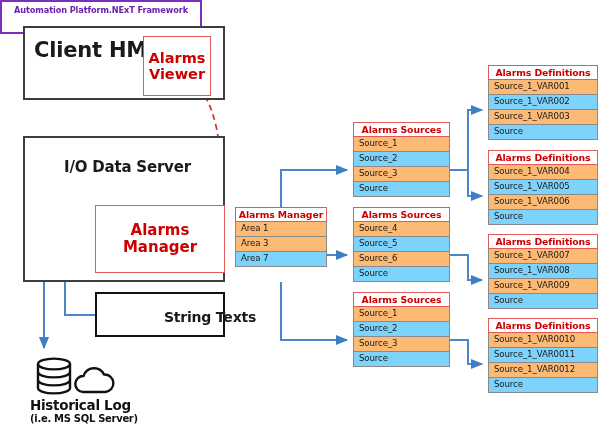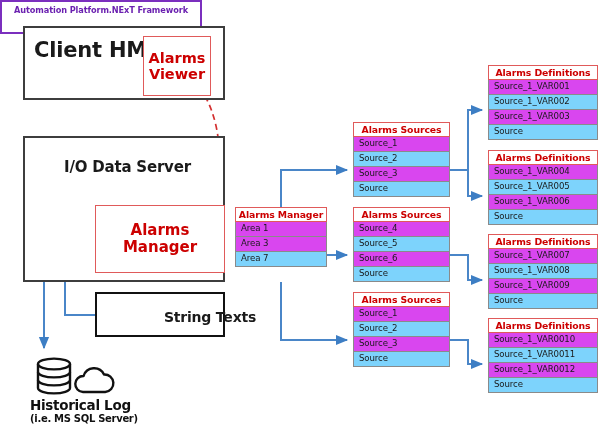--- a/index.html
+++ b/index.html
@@ -43,21 +43,21 @@
   .tbl .hdr{
     border:1.4px solid #e05a5a;background:#fff;color:#cc0000;font-weight:bold;
     font-size:9.3px;text-align:center;box-sizing:border-box;
     height:15px;line-height:13px;letter-spacing:-0.1px;
   }
   .tbl .row{
     border:1px solid #8a8a8a;border-top:none;box-sizing:border-box;
     height:15px;line-height:13px;font-size:8.6px;color:#1a1a1a;
     padding-left:5px;letter-spacing:-0.1px;
   }
-  .tbl .row.odd{background:#d946ef;}
+  .tbl .row.odd{background:#fdba74;}
   .tbl .row.even{background:#7dd3fc;}
 
   #t-manager{left:235px;top:207px;width:92px;}
   #t-src-1{left:353px;top:122px;width:97px;}
   #t-src-2{left:353px;top:207px;width:97px;}
   #t-src-3{left:353px;top:292px;width:97px;}
   #t-def-1{left:488px;top:65px;width:110px;}
   #t-def-2{left:488px;top:150px;width:110px;}
   #t-def-3{left:488px;top:234px;width:110px;}
   #t-def-4{left:488px;top:318px;width:110px;}

